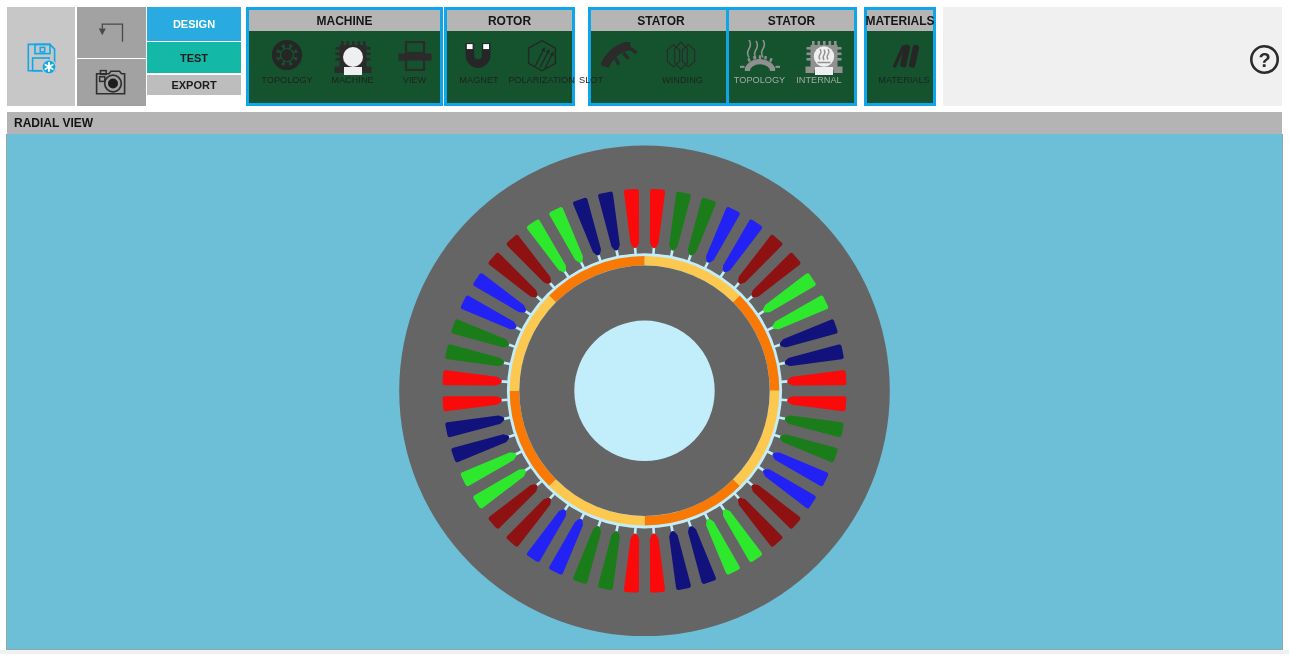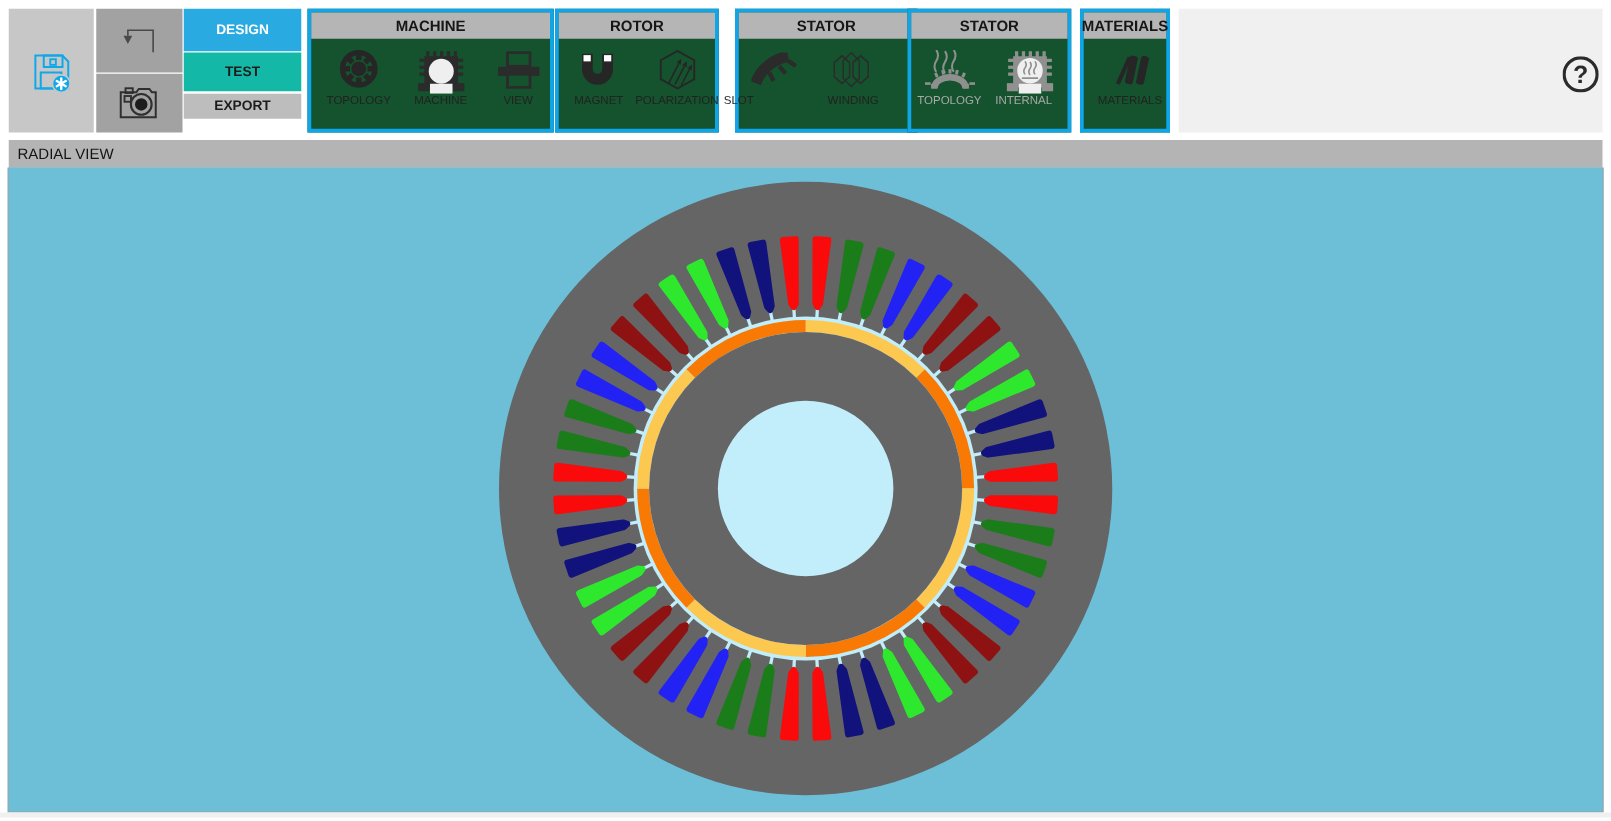--- a/index.html
+++ b/index.html
@@ -247,21 +247,21 @@
 
 <div class="abs" style="left:943px;top:7px;width:339px;height:99px;background:#f0f0f0"></div>
 <div class="abs" style="left:1250px;top:45px;width:29px;height:29px">
   <svg width="29" height="29" viewBox="0 0 29 29">
     <circle cx="14.5" cy="14.5" r="13.2" fill="none" stroke="#2b2b2b" stroke-width="2.6"></circle>
     <text x="14.5" y="21.5" text-anchor="middle" font-family="Liberation Sans" font-size="20" font-weight="bold" fill="#2b2b2b">?</text>
   </svg>
 </div>
 
 <div class="abs" style="left:7px;top:112px;width:1275px;height:22px;background:#b4b4b4;display:flex;align-items:center">
-  <span style="font-weight:normal;font-size:12px;color:#141414;margin-left:7px">RADIAL VIEW</span>
+  <span style="font-weight:bold;font-size:12px;color:#141414;margin-left:7px">RADIAL VIEW</span>
 </div>
 
 <div class="abs" style="left:6px;top:134px;width:1277px;height:515.5px;background:#8fa8b2"></div>
 <div class="abs" style="left:0px;top:649.5px;width:1289px;height:4px;background:#f0f0f0"></div>
 <div class="abs" style="left:7px;top:134px;width:1275px;height:514.5px;background:#6dbfd8">
 <svg width="1275" height="515" viewBox="0 0 1275 515" style="display:block">
       <circle cx="637.5" cy="256.8" r="245.3" fill="#656565"></circle>
       <g transform="rotate(3.75 637.5 256.8)">
         <rect x="636.2" y="112.3" width="2.6" height="7.9" fill="#c2eefb"></rect>
         <path d="M632.5,57.3 L642.5,57.3 L639.3,108.2 L637.5,111.2 L635.7,108.2 Z" fill="#fa0a0a" stroke="#fa0a0a" stroke-width="5" stroke-linejoin="round"></path>

